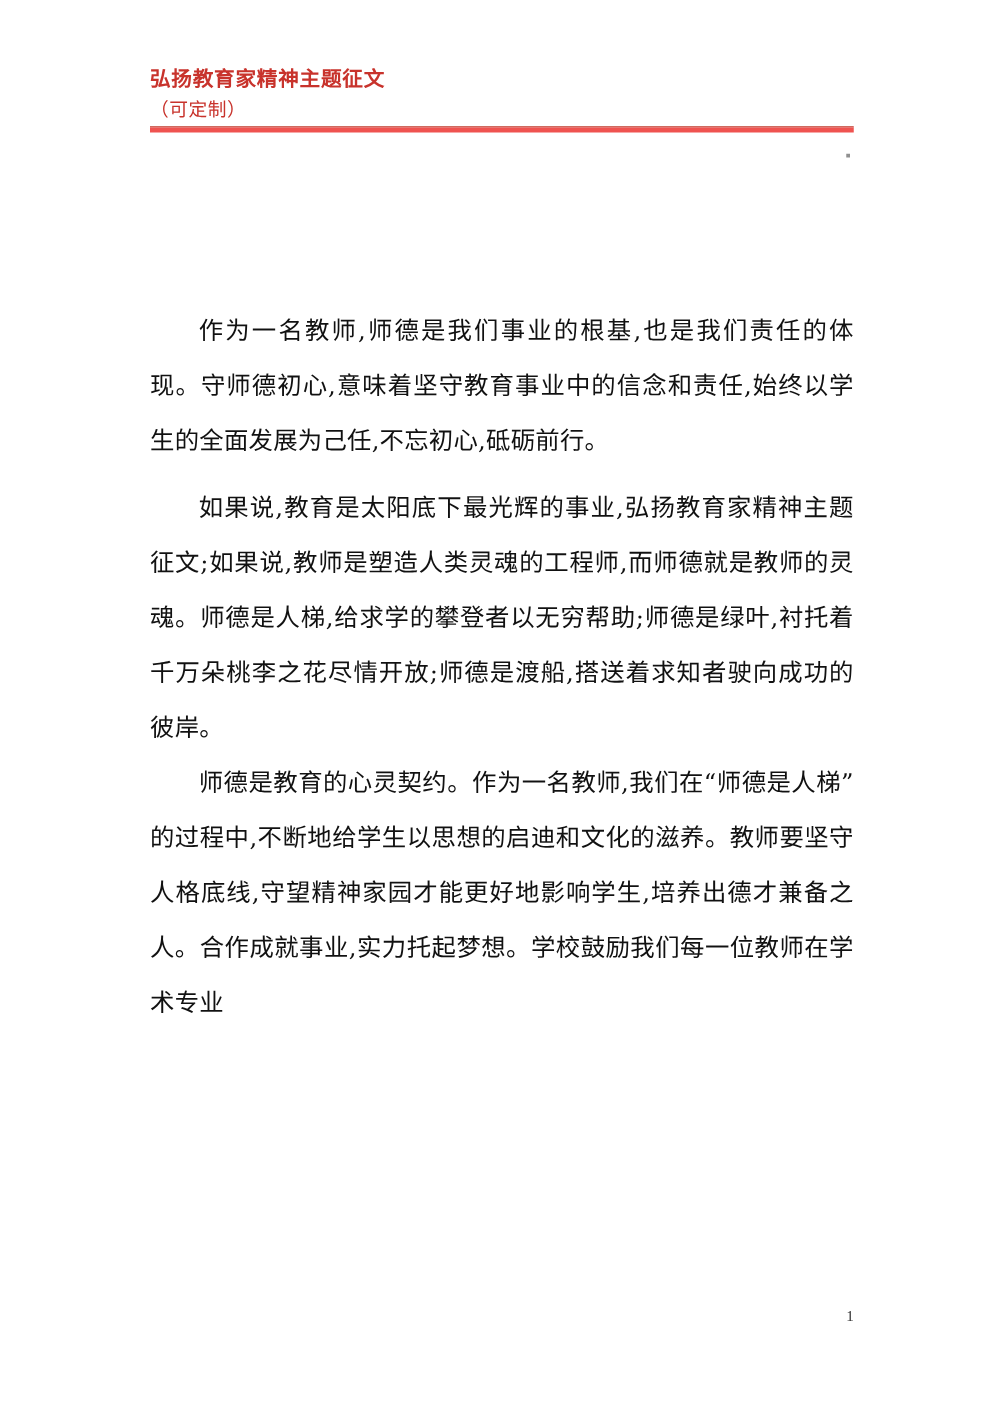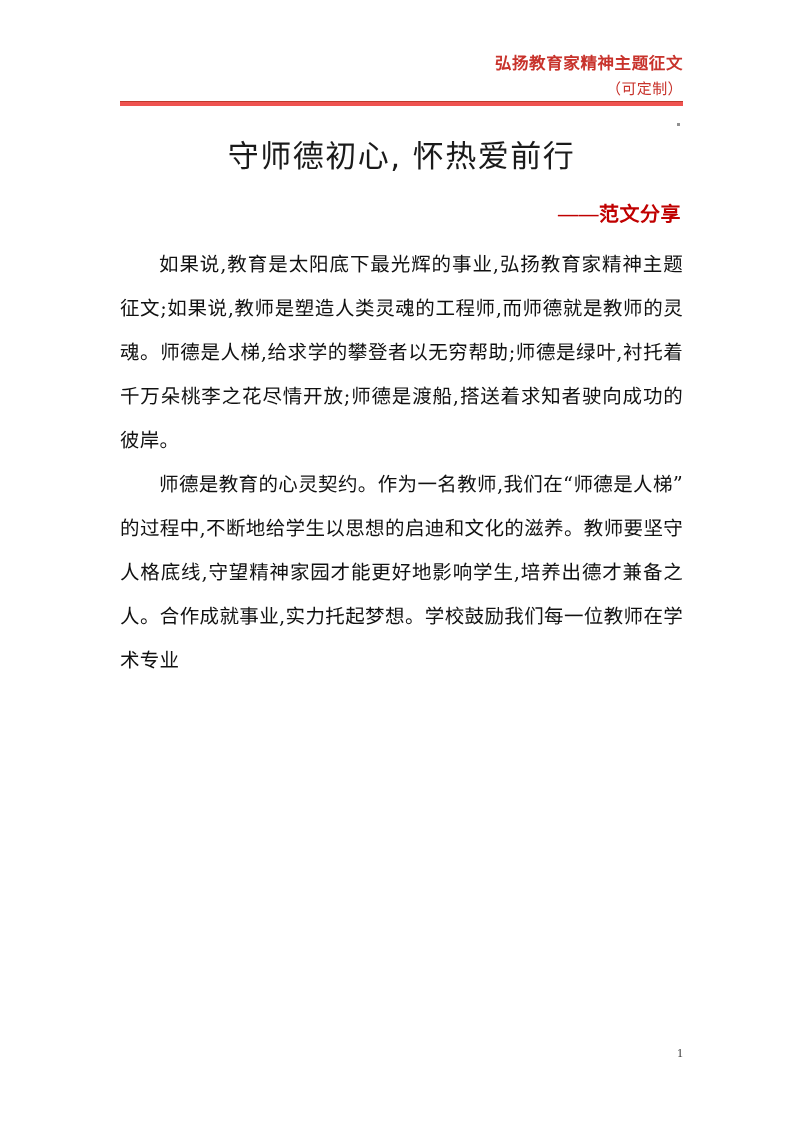--- a/index.html
+++ b/index.html
@@ -23,21 +23,21 @@
     overflow: hidden;
     box-sizing: border-box;
   }
 
   
   .doc-header {
     position: absolute;
     left: 120px;
     top: 52px;
     width: 563px;
-    text-align: right;
+    text-align: left;
   }
 
   .header-line-1 {
     font-family: "Liberation Serif", "DejaVu Serif", serif;
     font-size: 16.5px;
     font-weight: bold;
     color: #c8332c;
     letter-spacing: 0.6px;
     line-height: 1.45;
     white-space: nowrap;
@@ -167,25 +167,22 @@
     <div class="header-line-2">（可定制）</div>
   </div>
 
   <div class="header-rule">
     <div class="rule-thin"></div>
     <div class="rule-thick"></div>
   </div>
 
   <div class="artifact-dot"></div>
 
-  <div class="title-block">
-    <h1 class="doc-title">守师德初心, 怀热爱前行</h1>
-    <div class="doc-subtitle">——范文分享</div>
-  </div>
 
   <div class="doc-body">
+    <p class="para">作为一名教师,师德是我们事业的根基,也是我们责任的体现。守师德初心,意味着坚守教育事业中的信念和责任,始终以学生的全面发展为己任,不忘初心,砥砺前行。</p>
     <p class="para tight">如果说,教育是太阳底下最光辉的事业,弘扬教育家精神主题征文;如果说,教师是塑造人类灵魂的工程师,而师德就是教师的灵魂。师德是人梯,给求学的攀登者以无穷帮助;师德是绿叶,衬托着千万朵桃李之花尽情开放;师德是渡船,搭送着求知者驶向成功的彼岸。</p>
     <p class="para tight">师德是教育的心灵契约。作为一名教师,我们在“师德是人梯”的过程中,不断地给学生以思想的启迪和文化的滋养。教师要坚守人格底线,守望精神家园才能更好地影响学生,培养出德才兼备之人。合作成就事业,实力托起梦想。学校鼓励我们每一位教师在学术专业</p>
   </div>
 
   <div class="page-number">1</div>
 
 </div>
 
 </body></html>

